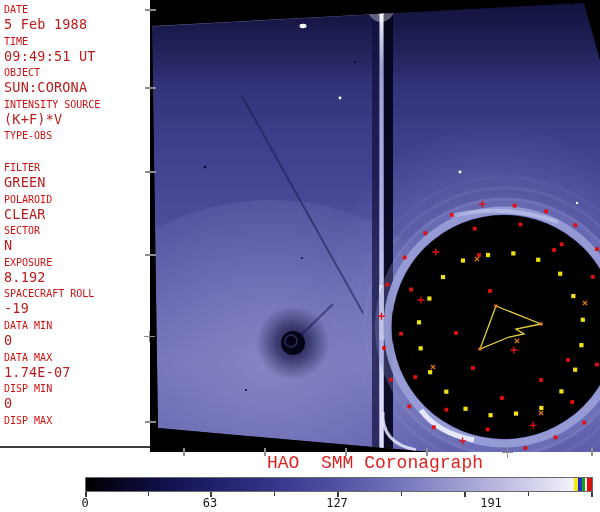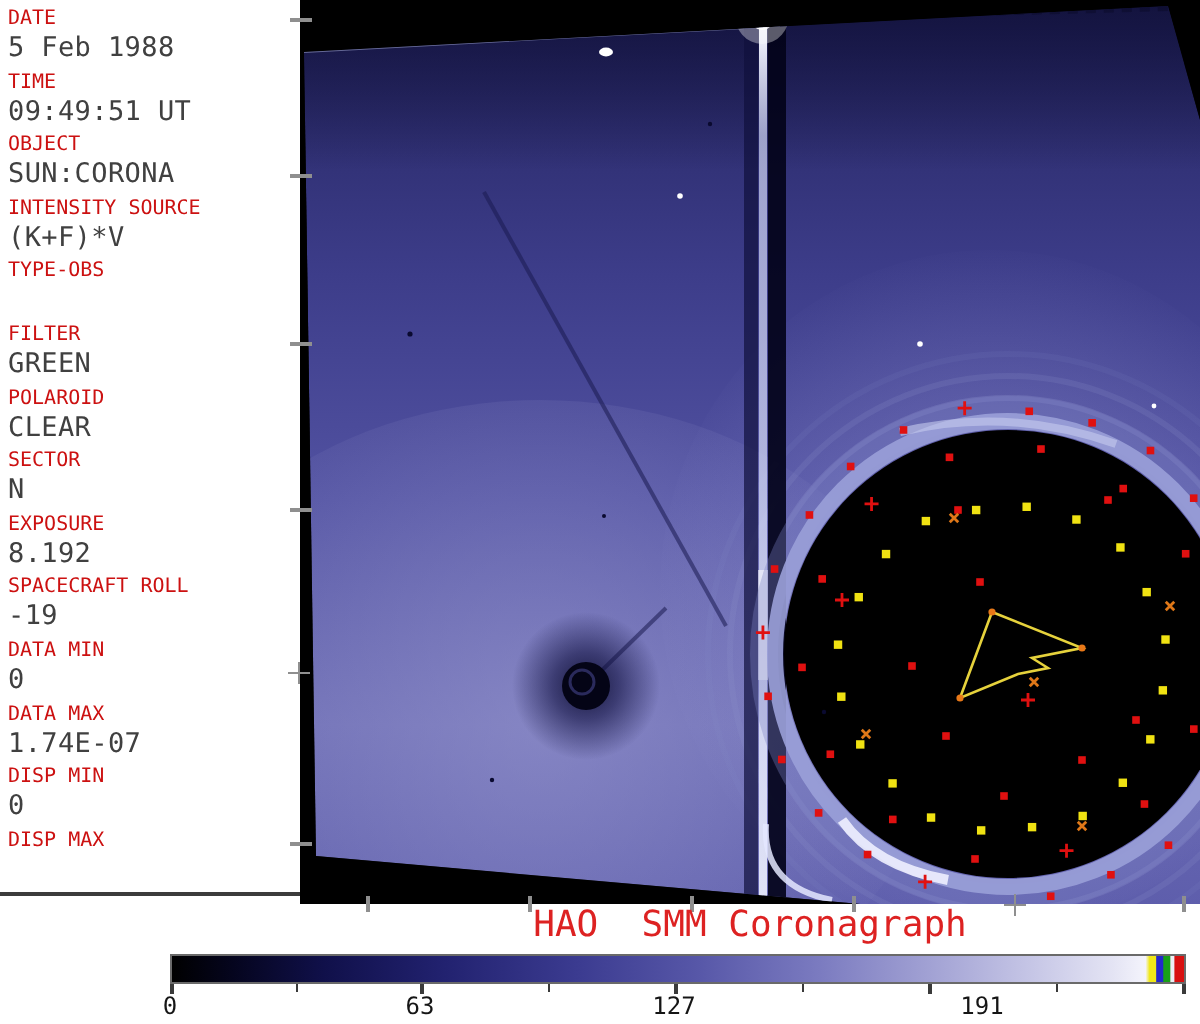--- a/index.html
+++ b/index.html
@@ -9,21 +9,21 @@
     font-family:"DejaVu Sans Mono","Liberation Mono",monospace;
   }
   
   #sidebar{
     position:absolute;left:0;top:0;width:150px;height:446px;
     background:#ffffff;box-sizing:border-box;padding:4px 12px 0 4px;overflow:hidden;
   }
   #sidebar-border{position:absolute;left:0;top:446px;width:151px;height:2px;background:#3c3c3c;}
   .entry{height:31.6px;}
   .entry .lbl{display:block;font-size:10px;line-height:12px;letter-spacing:0px;color:#cc1111;white-space:pre;}
-  .entry .val{display:block;font-size:13.5px;line-height:16px;letter-spacing:.2px;color:#404040;white-space:pre;}
+  .entry .val{display:block;font-size:13.5px;line-height:16px;letter-spacing:.2px;color:#b91c1c;white-space:pre;}
   
   #main-image{position:absolute;left:150px;top:0;width:450px;height:452px;display:block;background:#000;}
   
   .htick{position:absolute;width:11px;height:2px;background:#8f8f8f;}
   .vtick{position:absolute;width:2px;height:8px;background:#8f8f8f;}
   .plusmark{position:absolute;width:11px;height:11px;}
   .plusmark::before{content:'';position:absolute;left:0;top:4.7px;width:11px;height:1.6px;background:#8f8f8f;}
   .plusmark::after{content:'';position:absolute;left:4.7px;top:0;width:1.6px;height:11px;background:#8f8f8f;}
   
   #title{
@@ -308,21 +308,21 @@
     <div class="htick" style="left: 145px; top: 421px;"></div>
     <div class="plusmark" style="left: 144px; top: 331px;"></div>
     <div class="vtick" style="left: 183px; top: 448px;"></div>
     <div class="vtick" style="left: 264px; top: 448px;"></div>
     <div class="vtick" style="left: 345px; top: 448px;"></div>
     <div class="vtick" style="left: 426px; top: 448px;"></div>
     <div class="vtick" style="left: 591px; top: 448px;"></div>
     <div class="plusmark" style="left: 502px; top: 447px;"></div>
   </div>
 
-<div id="title" style="color: rgb(221, 34, 34);">HAO  SMM Coronagraph</div>
+<div id="title" style="color: rgb(221, 34, 34); font-family: Liberation Mono, monospace;">HAO  SMM Coronagraph</div>
 <div id="colorbar"></div>
 <div id="colorbar-scale">
     <div class="cbtick" style="left: 147.506px; height: 4px;"></div>
     <div class="cbtick" style="left: 273.51px; height: 4px;"></div>
     <div class="cbtick" style="left: 400.506px; height: 4px;"></div>
     <div class="cbtick" style="left: 527.502px; height: 4px;"></div>
     <div class="cbtick" style="left: 85px;"></div>
     <div class="cblabel" style="left: 85px;">0</div>
     <div class="cbtick" style="left: 210.012px;"></div>
     <div class="cblabel" style="left: 210.012px;">63</div>

